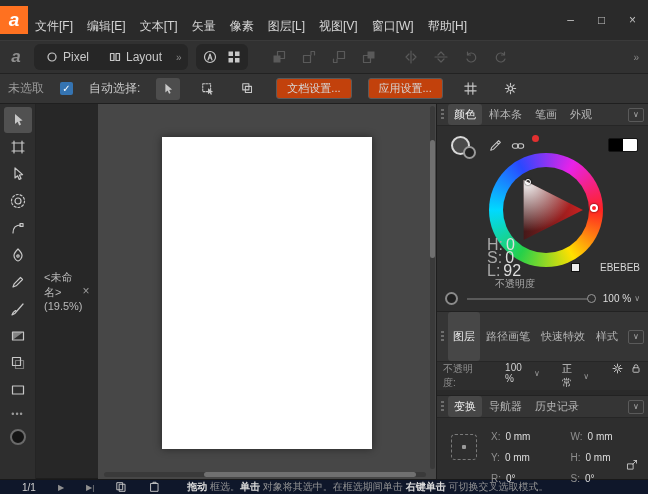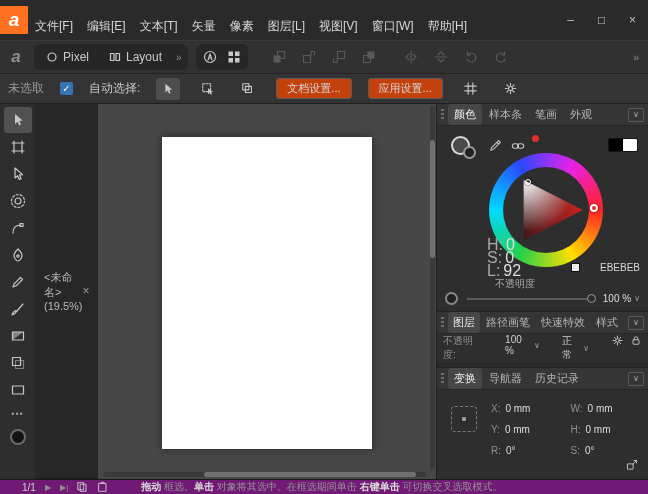--- a/index.html
+++ b/index.html
@@ -124,25 +124,25 @@
   .anchor::after { content:""; position:absolute; left:10px; top:10px; width:4px; height:4px;
                    background:#9a9a9a; border-radius:1px; }
   .fields { position:absolute; left:54px; top:13px; right:6px; display:grid;
             grid-template-columns:1fr 1fr; column-gap:8px; row-gap:10px; font-size:10px; }
   .field { display:flex; align-items:baseline; gap:5px; }
   .flabel { color:#8f8f8f; }
   .fvalue { color:#dedede; }
   .tcorner { position:absolute; right:10px; bottom:8px; }
 
   
-  .statusbar { flex:0 0 14px; display:flex; align-items:center; gap:9px; padding:0 8px;
-               background:#701a75; border-top:1px solid #191919; font-size:10px; color:#949494; }
+  .statusbar { flex:0 0 14px; display:flex; align-items:center; gap:22px; padding:0 8px;
+               background:#0f172a; border-top:1px solid #191919; font-size:10px; color:#949494; }
   .pageind { color:#d0d0d0; margin-left:14px; }
   .navic { color:#8f8f8f; font-size:8px; }
-  .hint { margin-left:24px; white-space:nowrap; }
+  .hint { margin-left:5px; white-space:nowrap; }
   .hint .b { color:#dadada; font-weight:bold; }
 
   svg.ic  { stroke:#c8c8c8; fill:none; stroke-width:1.2; stroke-linecap:round; stroke-linejoin:round; }
   svg.icw { stroke:#fff;    fill:none; stroke-width:1.2; stroke-linecap:round; stroke-linejoin:round; }
   svg.icd { stroke:#5a5a5a; fill:none; stroke-width:1.2; stroke-linecap:round; stroke-linejoin:round; }
   svg .f  { fill:#c8c8c8; stroke:none; }
   svg.icd .f { fill:#5a5a5a; }
   svg.icw .f { fill:#fff; stroke:none; }
 </style>
 </head>
@@ -431,21 +431,21 @@
           </div>
           <div class="opvalue">
             <span>100 %</span>
             <span class="ddv">∨</span>
           </div>
         </div>
       </div>
 
       <div class="ptabs">
         <span class="grip"></span>
-        <span class="ptab active" style="padding:3px 5px">图层</span>
+        <span class="ptab active" style="padding:17px 5px">图层</span>
         <span class="ptab" style="padding:3px 5px">路径画笔</span>
         <span class="ptab" style="padding:3px 5px">快速特效</span>
         <span class="ptab" style="padding:3px 5px">样式</span>
         <span class="collapsebox">∨</span>
       </div>
       <div class="layerscontrols">
         <span>不透明度:</span>
         <span class="lval">
           <span>100 %</span>
           <span class="ddv">∨</span>

